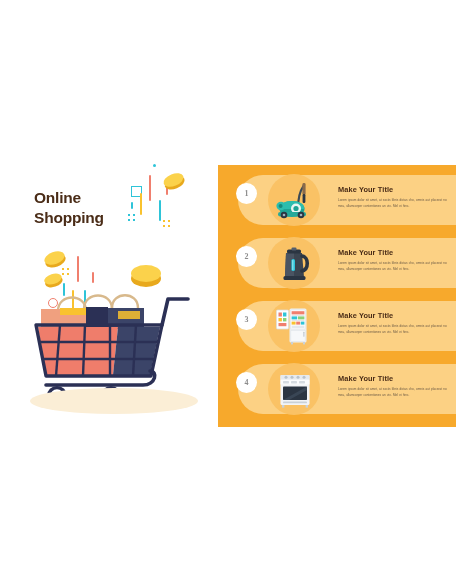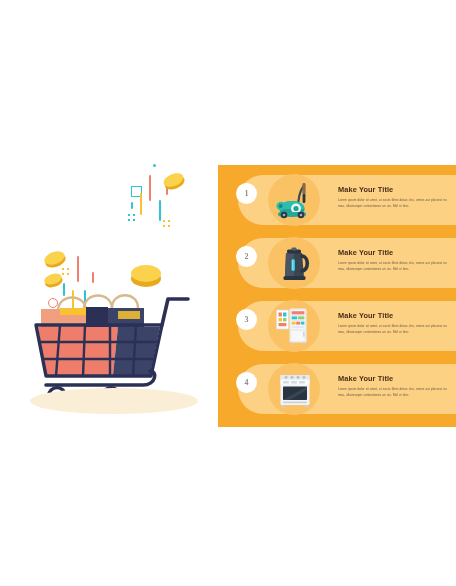--- a/index.html
+++ b/index.html
@@ -179,20 +179,22 @@
     pointer-events: none;
   }
 </style>
 </head>
 <body>
 
 <div id="slide">
 
   <div id="left-panel">
 
+    <div id="headline">Online
+Shopping</div>
 
     <div class="deco" style="left:131px;top:36px;width:9px;height:9px;border:1.6px solid #2ec4d8;"></div>
     <div class="deco bar" style="left:149px;top:25px;width:1.8px;height:26px;background:#f07f6e;"></div>
     <div class="deco bar" style="left:140px;top:43px;width:1.8px;height:22px;background:#f9c22e;"></div>
     <div class="deco bar" style="left:159px;top:50px;width:2.2px;height:21px;background:#2ec4d8;"></div>
     <div class="deco bar" style="left:166px;top:35px;width:1.8px;height:10px;background:#f07f6e;"></div>
     <div class="deco" style="left:153px;top:14px;width:3.4px;height:3.4px;border-radius:50%;background:#2ec4d8;"></div>
     <div class="deco bar" style="left:131px;top:52px;width:1.6px;height:7px;background:#2ec4d8;"></div>
     <div class="deco" style="left:128px;top:64px;width:7px;height:7px;
                 background:

